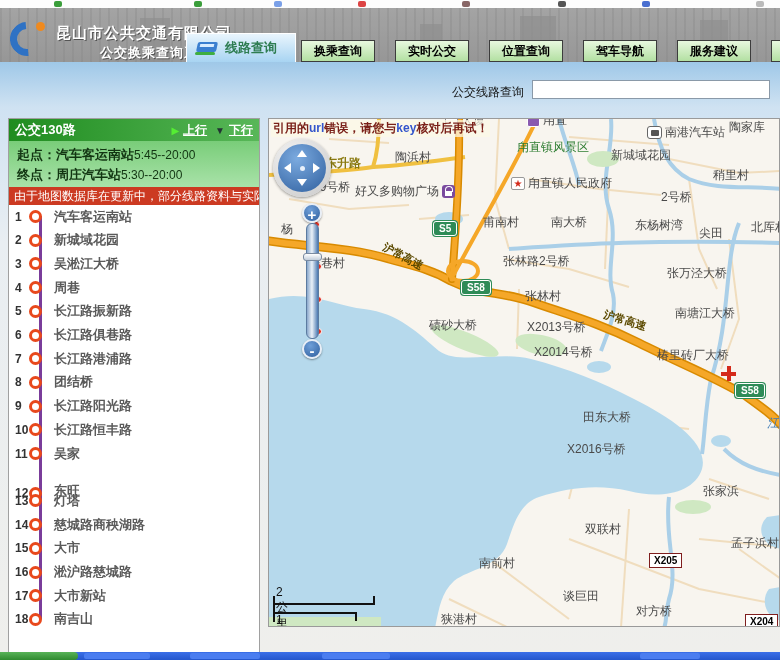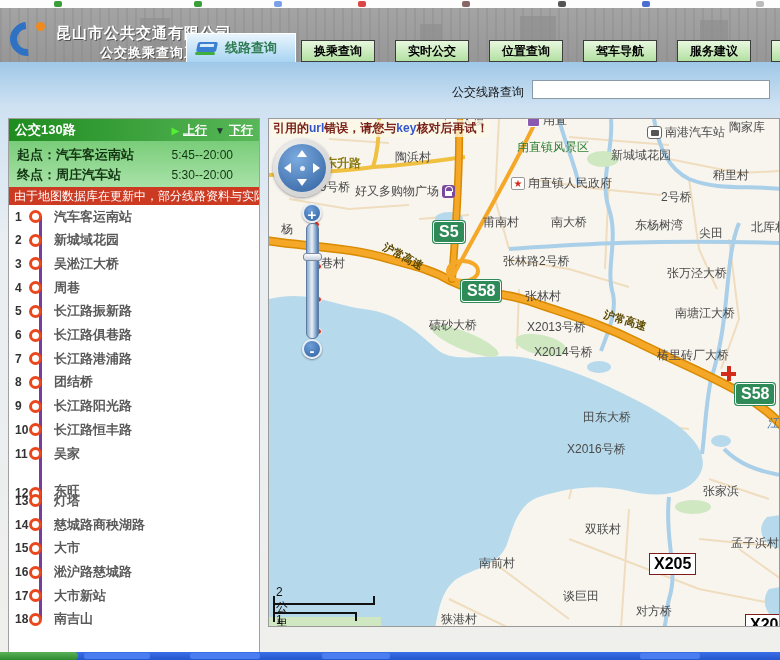--- a/index.html
+++ b/index.html
@@ -52,40 +52,40 @@
   
   .sidebar { position:absolute; left:8px; top:56px; width:252px; height:576px; background:#fff; border:1px solid #a0a0a0; overflow:hidden; }
   .route-header { position:absolute; left:0; top:0; width:100%; height:22px;
     background:linear-gradient(90deg,#1f8c1f,#58b758); color:#fff; display:flex; align-items:center; padding:10px 6px; }
   .route-name { font-size:13px; font-weight:bold; flex:1; }
   .dir-link { font-size:12px; font-weight:bold; color:#fff; text-decoration:underline; margin-left:4px; cursor:pointer; }
   .tri-up { color:#55ee33; font-size:10px; margin-left:6px; }
   .tri-down { color:#233; font-size:10px; margin-left:8px; }
   .route-info { position:absolute; left:0; top:22px; width:100%; height:46px;
     background:linear-gradient(#79cd79,#a9e2a9); padding:4px 8px 0 8px; }
-  .info-row { display:flex; justify-content:space-between; font-size:13px; color:#123512; font-weight:bold; line-height:20px; }
+  .info-row { display:flex; justify-content:flex-start; font-size:13px; color:#123512; font-weight:bold; line-height:20px; }
   .info-row .time { font-weight:normal; font-size:12px; color:#123512; padding-right:18px; }
   .notice { position:absolute; left:0; top:68px; width:100%; height:18px; background:#cc3a22; color:#fff;
     font-size:12px; line-height:18px; padding-left:5px; white-space:nowrap; overflow:hidden; }
   .stops { position:absolute; left:0; top:86px; width:100%; height:490px; list-style:none; }
   .stop-line { position:absolute; left:30px; top:97px; width:3px; height:403px; background:#7a3c9a; z-index:1; }
   .stop-row { position:absolute; left:0; width:100%; height:23px; display:flex; align-items:center; z-index:2; }
   .stop-num { width:20px; padding-left:6px; font-size:12px; font-weight:bold; color:#333; }
   .stop-marker { width:13px; height:13px; border-radius:50%; background:#fff; border:3px solid #e8481c; margin-left:0px; flex:0 0 auto; }
   .stop-name { margin-left:12px; font-size:13px; font-weight:bold; color:#5a5a5a; white-space:nowrap; }
 
   
   .map { position:absolute; left:268px; top:56px; width:512px; height:509px; background:#f8f5ef; border:1px solid #9a9a9a; overflow:hidden; }
   .map svg { position:absolute; left:0; top:0; }
   .map-label { position:absolute; font-size:12px; color:#4a4a4a; white-space:nowrap; z-index:3; display:flex; align-items:center; gap:3px; }
   .map-label.green { color:#2e7d32; }
   .map-label.water { color:#3a78b5; font-style:italic; }
   .map-label.road { color:#8a7a10; font-weight:bold; }
   .hw-name { position:absolute; font-size:11px; font-weight:bold; color:#5c4a00; z-index:3; white-space:nowrap; }
-  .shield { position:absolute; z-index:3; font-size:16px; font-weight:bold; text-align:left; }
+  .shield { position:absolute; z-index:3; font-size:10px; font-weight:bold; text-align:left; }
   .shield.s { background:#2e8b57; color:#fff; border:1px solid #fff; border-radius:3px; padding:1px 5px; box-shadow:0 0 0 1px #2e8b57; }
   .shield.x { background:#fff; color:#000; border:1px solid #7f1d1d; padding:1px 4px; }
   .red-dot { position:absolute; width:7px; height:7px; border-radius:50%; background:#e03020; border:1px solid #fff; z-index:4; }
   .red-cross { position:absolute; width:15px; height:15px; z-index:4; }
   .red-cross:before, .red-cross:after { content:""; position:absolute; background:#d42a1a; }
   .red-cross:before { left:6px; top:0; width:4px; height:15px; }
   .red-cross:after { left:0; top:6px; width:15px; height:4px; }
   .ico { display:inline-block; flex:0 0 auto; }
   .ico-bus { width:15px; height:13px; background:#fff; border:1px solid #666; border-radius:3px; position:relative; }
   .ico-bus:before { content:""; position:absolute; left:3px; top:3px; width:8px; height:6px; background:#555; border-radius:1px; }

